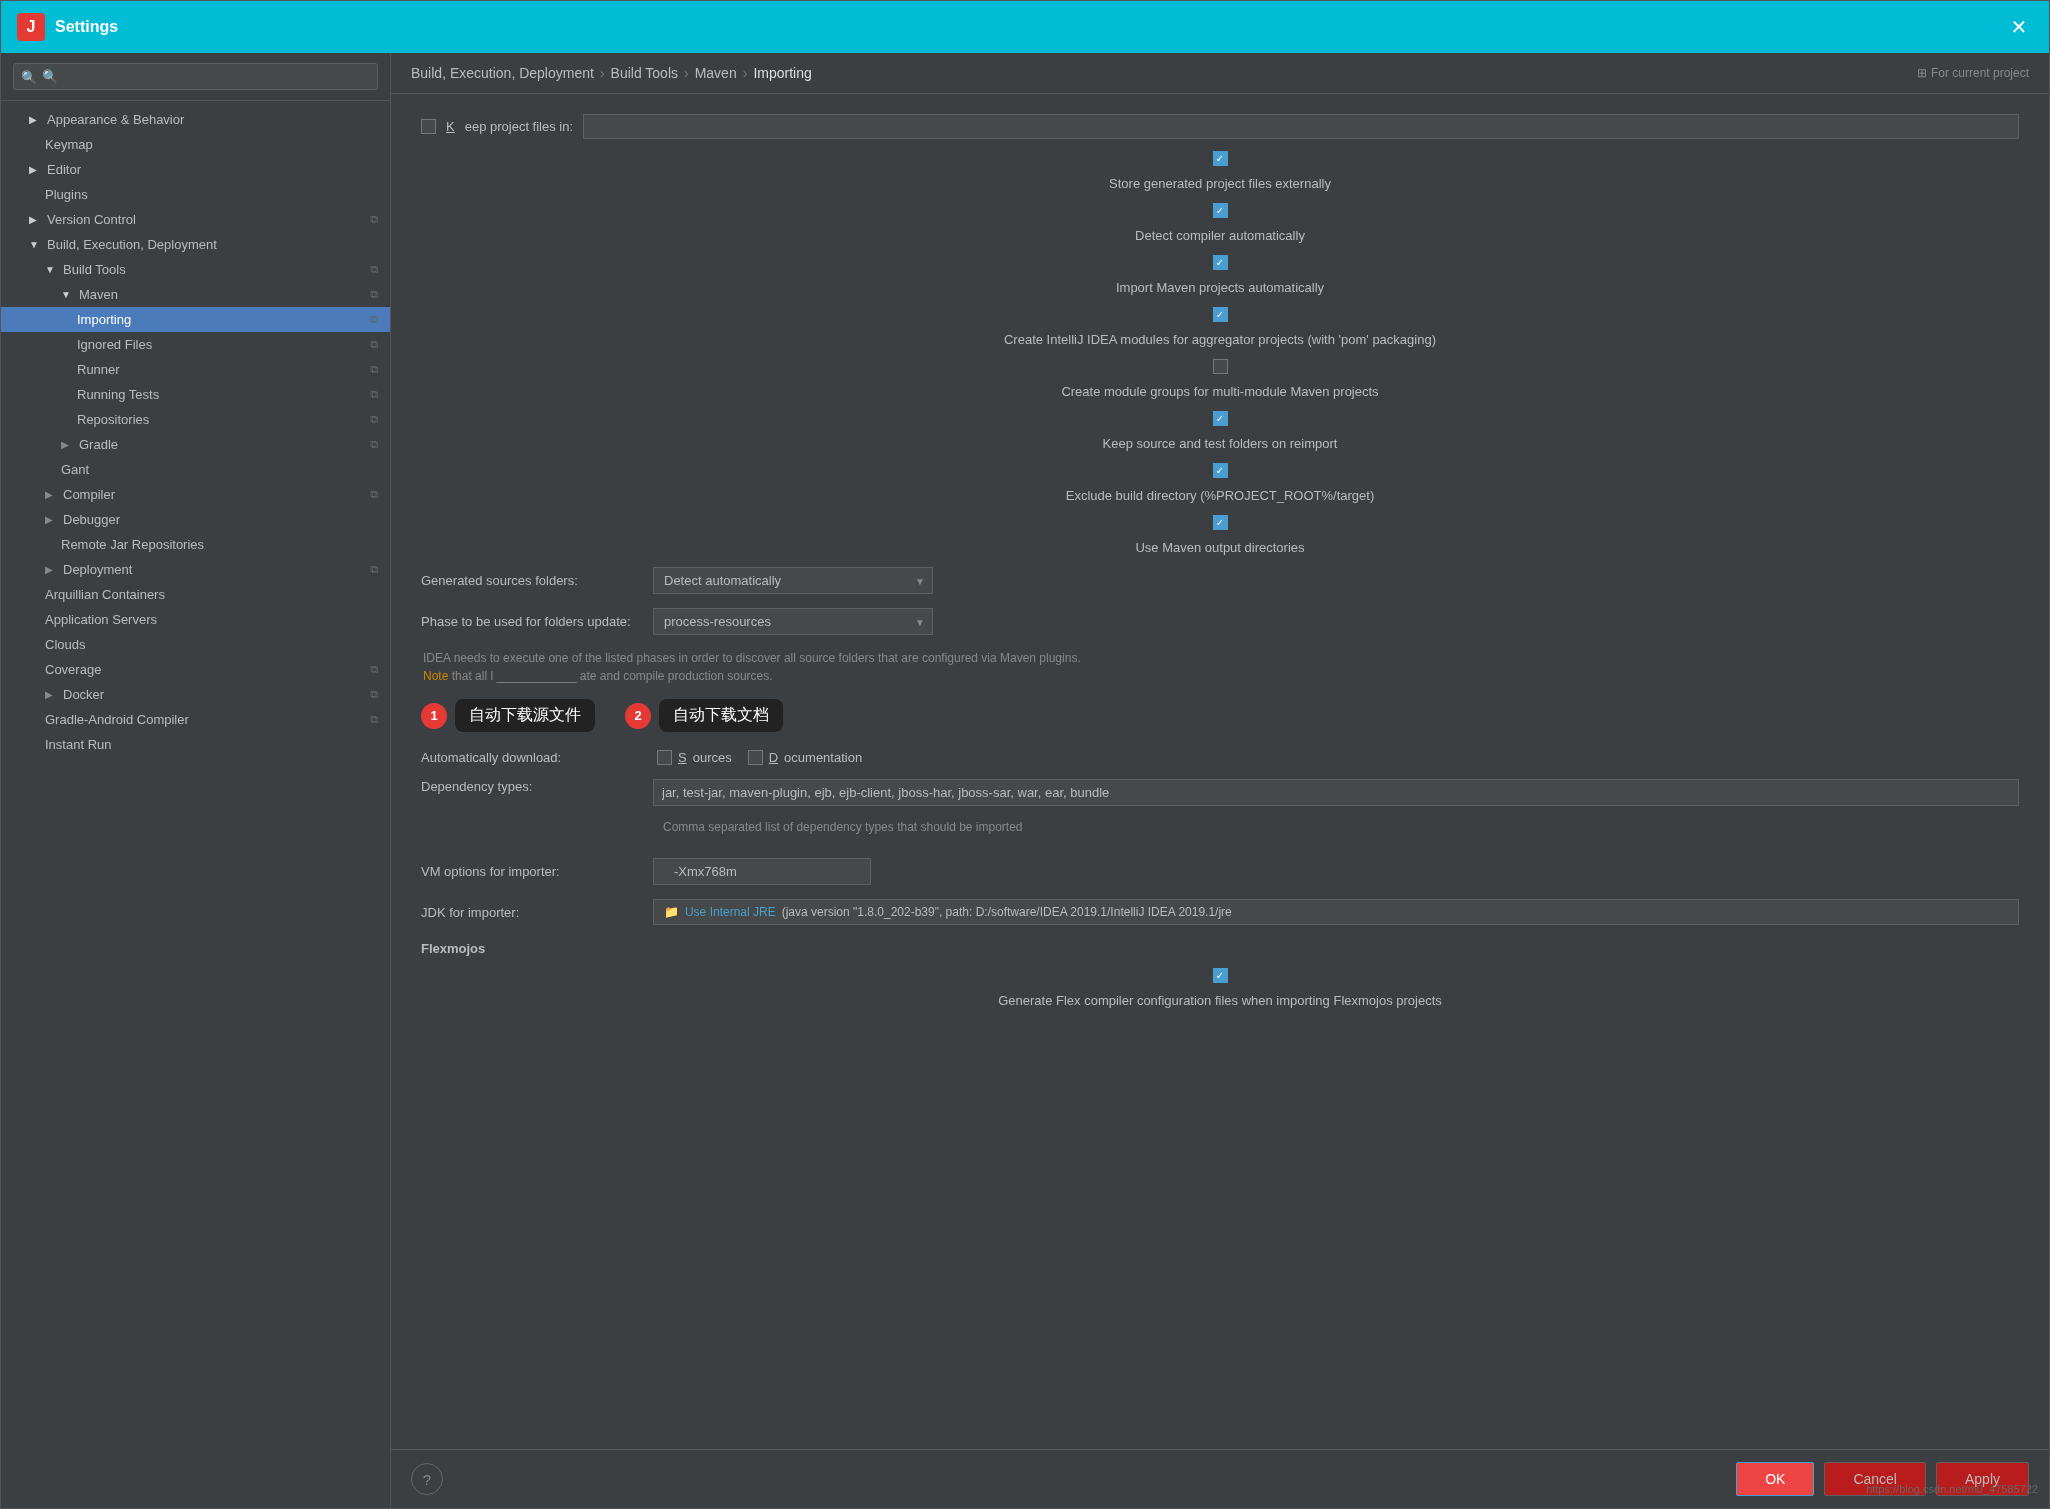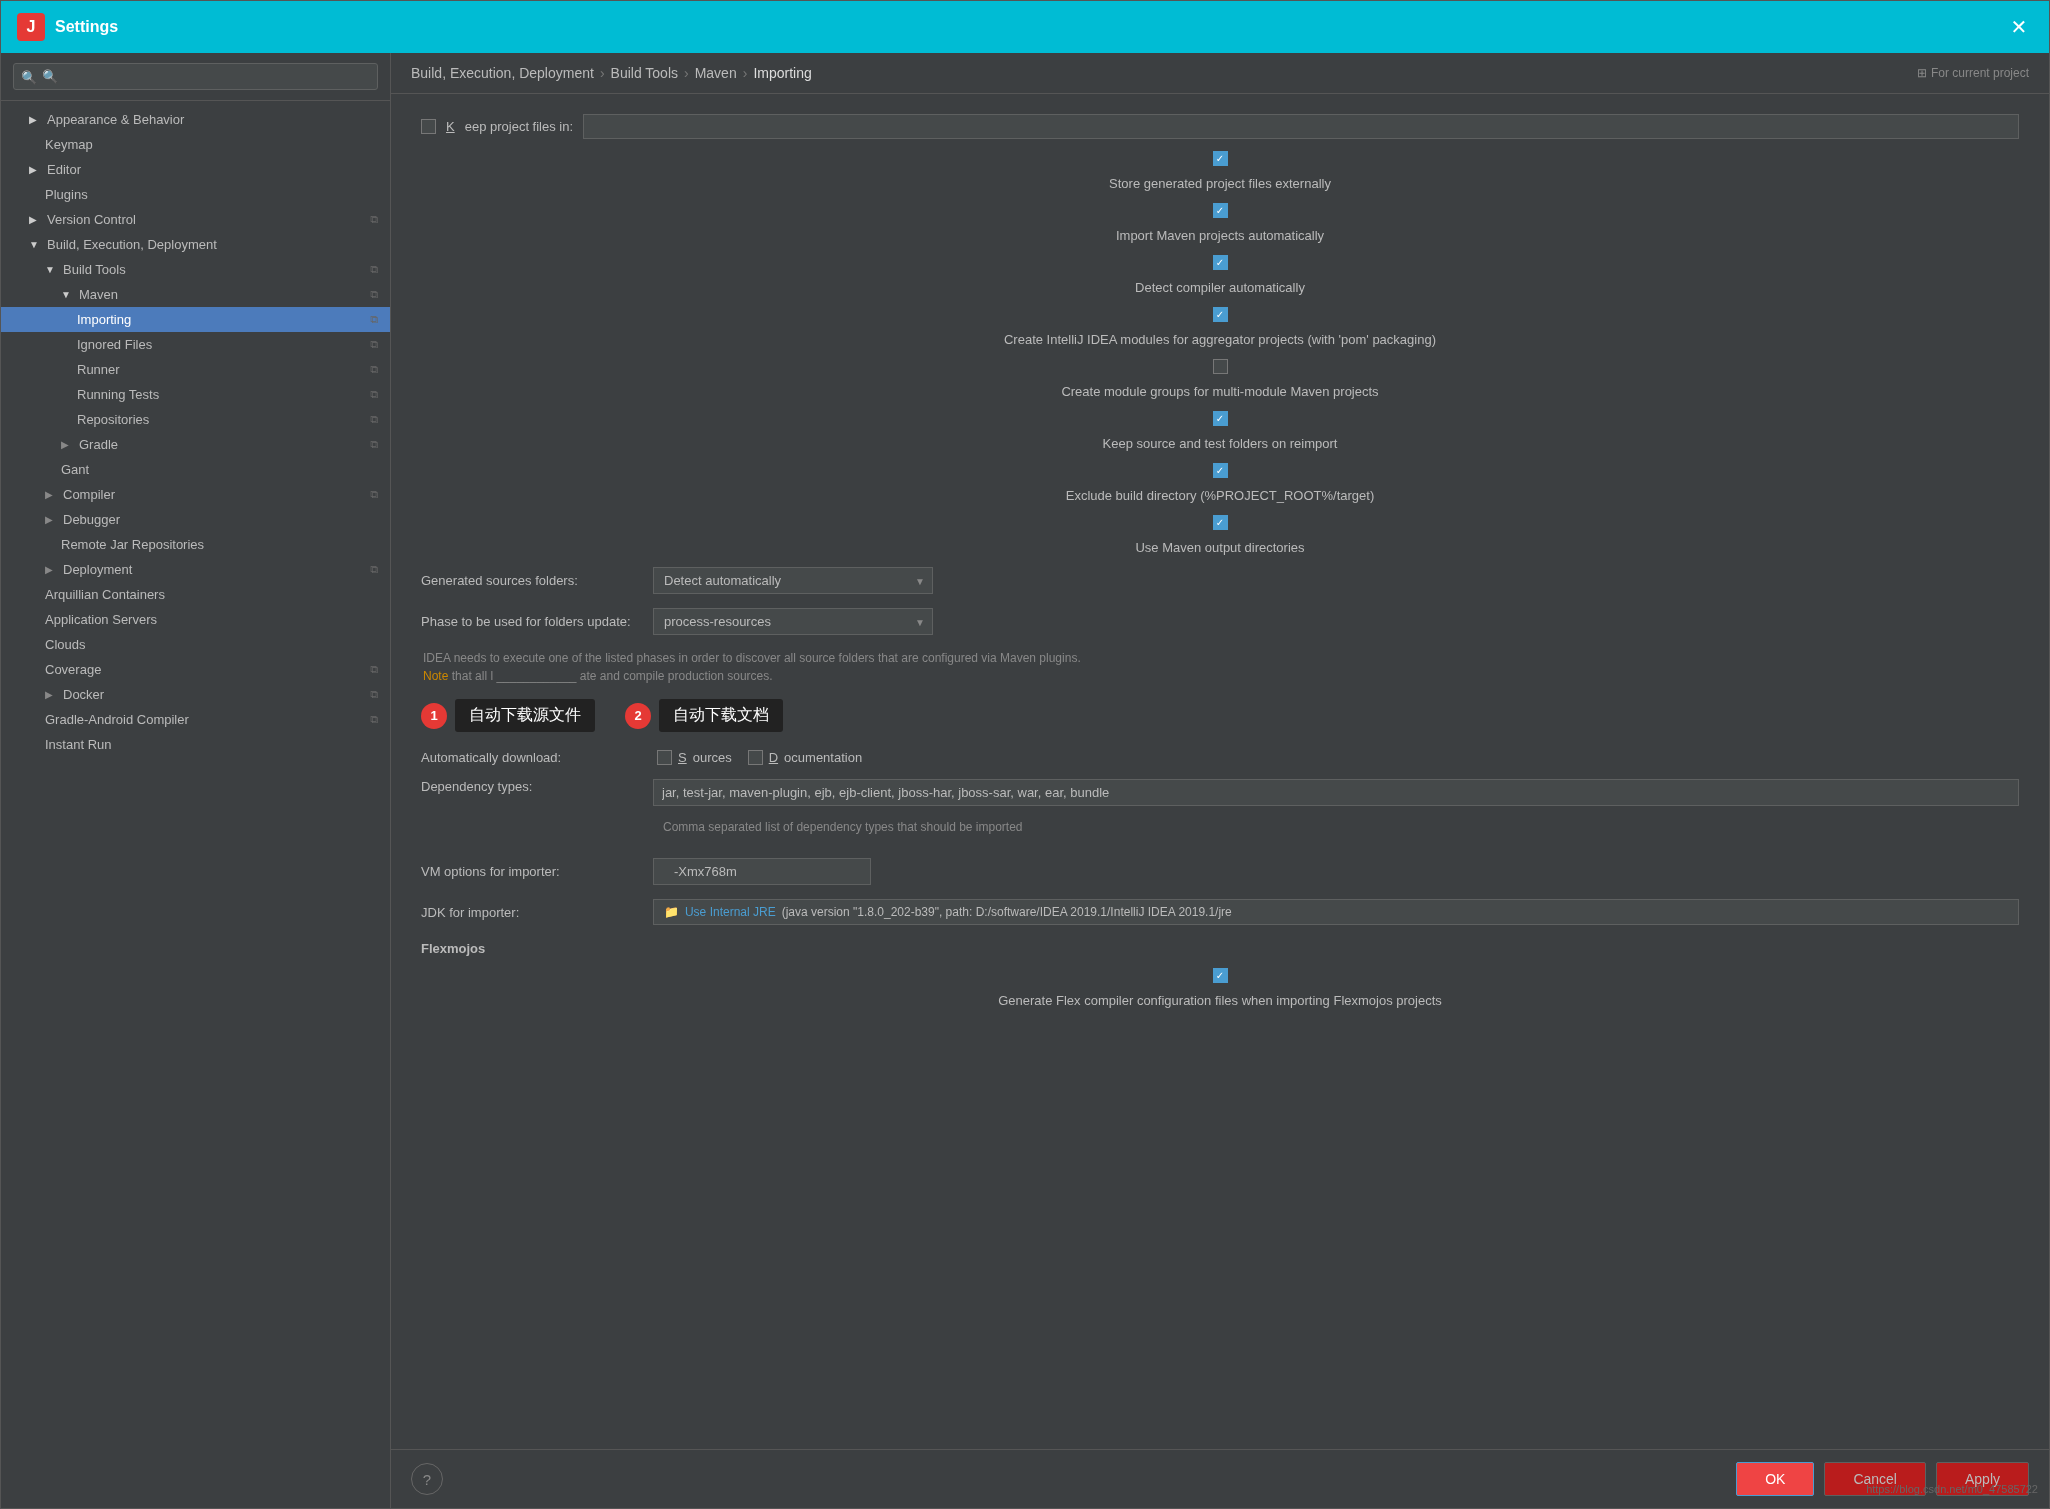--- a/index.html
+++ b/index.html
@@ -348,21 +348,21 @@
       color: white;
       font-size: 13px;
       font-weight: bold;
       flex-shrink: 0;
     }
     .tooltip-box {
       background: #222;
       color: #fff;
       padding: 6px 14px;
       font-size: 16px;
-      border-radius: 3px;
+      border-radius: 8px;
       white-space: nowrap;
     }
     .annotation-row {
       display: flex;
       align-items: center;
       gap: 30px;
       margin-bottom: 18px;
     }
     
     .bottom-bar {
@@ -609,26 +609,26 @@
           <input type="text" class="text-input" style="width: 900px;" value="">
         </div>
 
         <div class="setting-row">
           <div class="checkbox checked"></div>
           <label>Store generated project files externally</label>
         </div>
 
         <div class="setting-row">
           <div class="checkbox checked"></div>
-          <label>Import Maven projects automatically</label>
+          <label>Detect compiler automatically</label>
         </div>
 
         <div class="setting-row">
           <div class="checkbox checked"></div>
-          <label>Detect compiler automatically</label>
+          <label>Import Maven projects automatically</label>
         </div>
 
         <div class="setting-row">
           <div class="checkbox checked"></div>
           <label>Create IntelliJ IDEA modules for aggregator projects (with 'pom' packaging)</label>
         </div>
 
         <div class="setting-row">
           <div class="checkbox"></div>
           <label>Create module groups for multi-module Maven projects</label>

